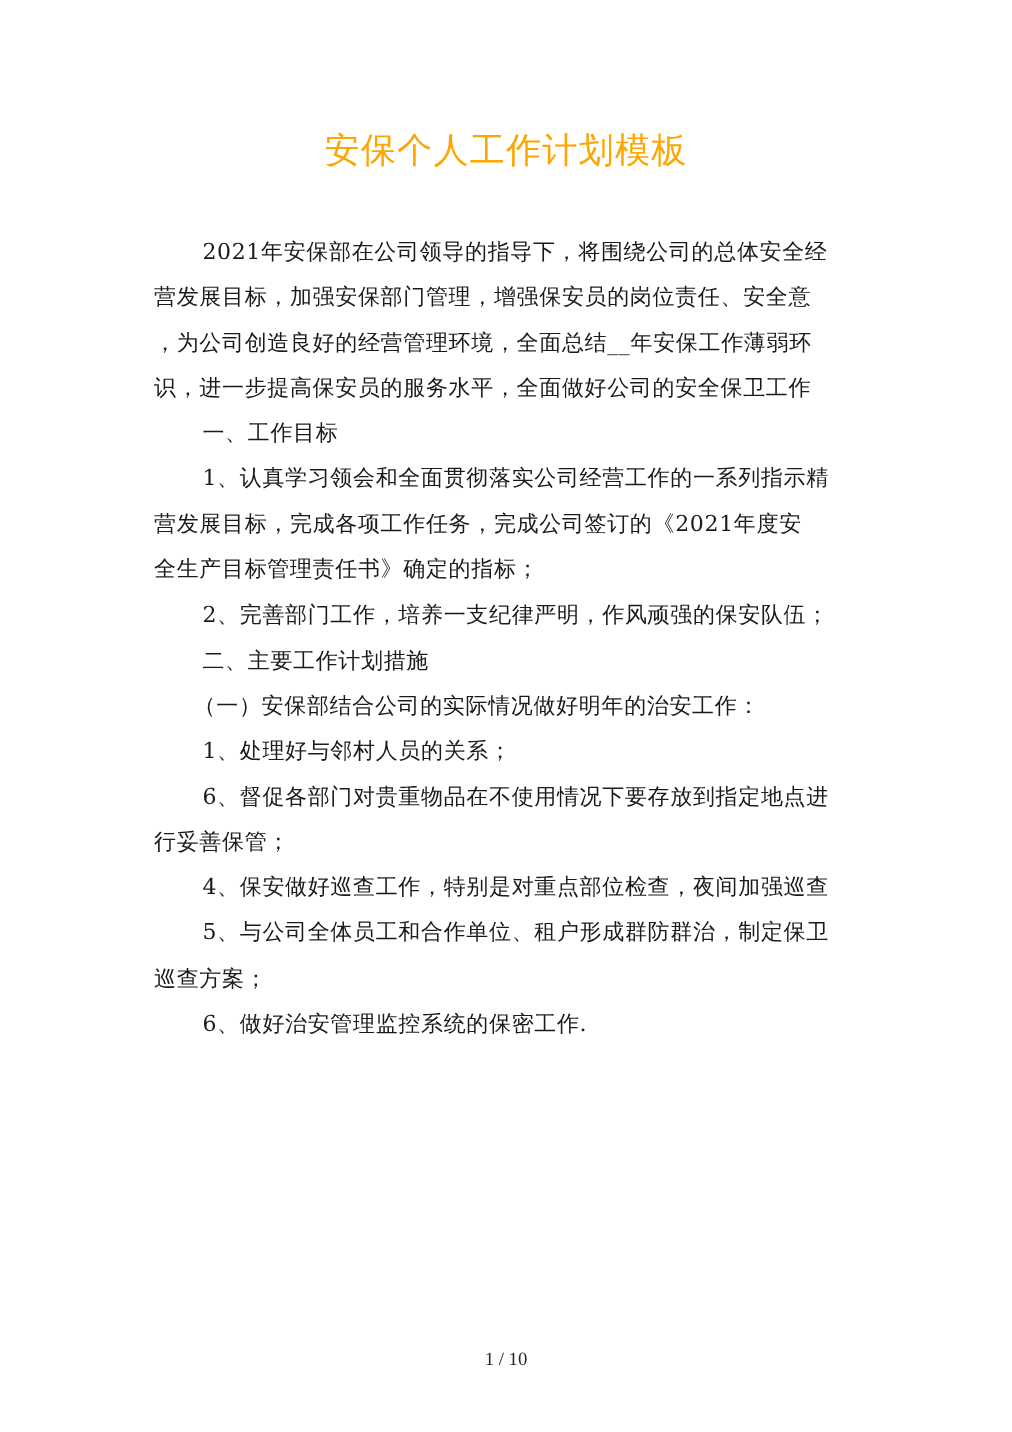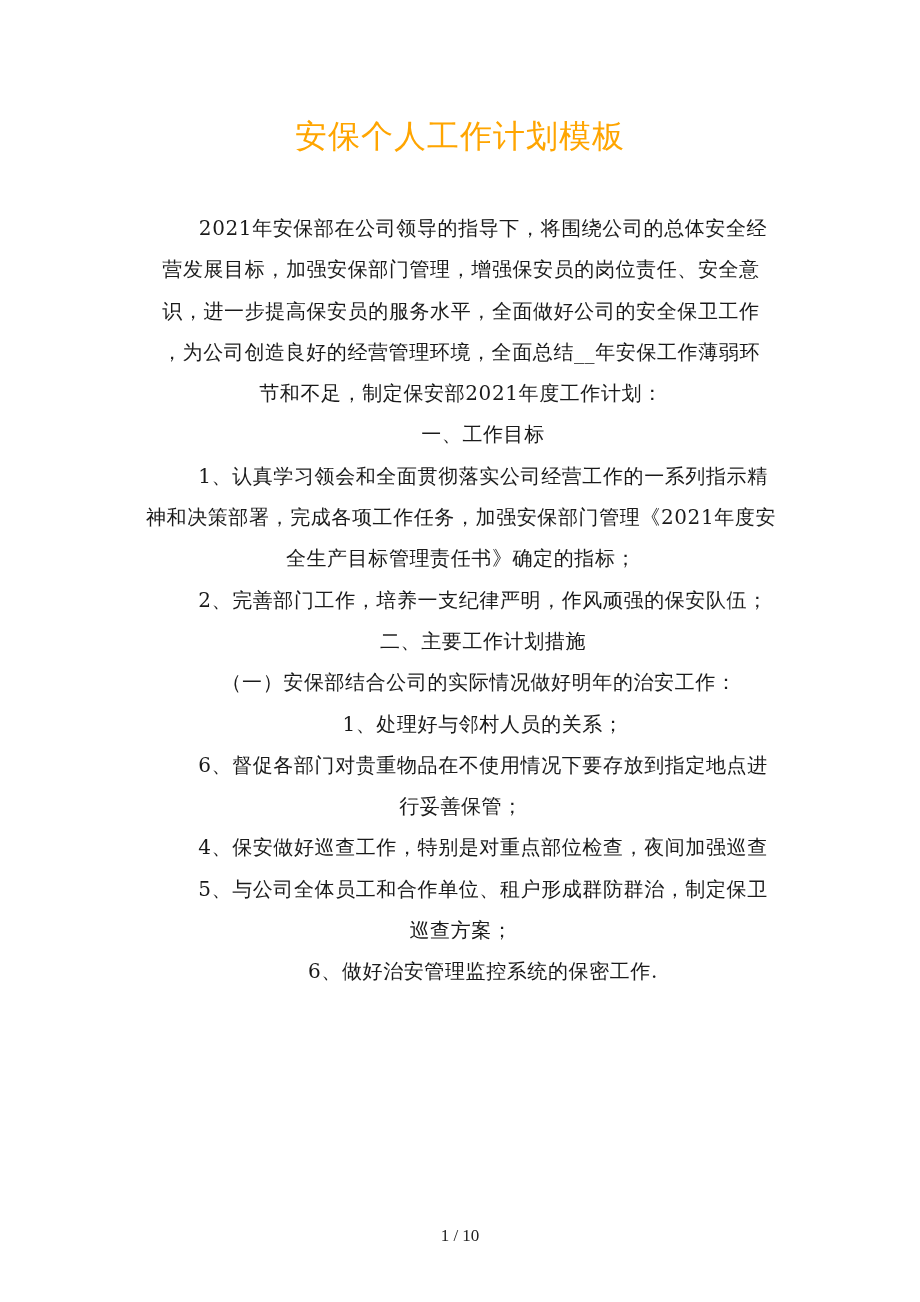--- a/index.html
+++ b/index.html
@@ -40,21 +40,20 @@
       top: 208px;
       width: 642px;
       font-size: 20px;
       line-height: 41.3px;
     }
     .line {
       display: block;
       height: 41.3px;
       white-space: nowrap;
       letter-spacing: 0.6px;
-      text-align: center;
     }
     .indent { padding-left: 44px; }
     .indent-paren { padding-left: 36px; }
     .footer {
       position: absolute;
       left: 0;
       top: 1224px;
       width: 920px;
       text-align: center;
       font-size: 17px;
@@ -67,32 +66,31 @@
 <body>
 
 <div class="page">
   <div class="title">安保个人工作计划模板</div>
 
   <div class="body">
 
     <div>
       <span class="line indent">2021年安保部在公司领导的指导下，将围绕公司的总体安全经</span>
       <span class="line">营发展目标，加强安保部门管理，增强保安员的岗位责任、安全意</span>
+      <span class="line">，为公司创造良好的经营管理环境，全面总结__年安保工作薄弱环</span>
       <span class="line">识，进一步提高保安员的服务水平，全面做好公司的安全保卫工作</span>
-      <span class="line">，为公司创造良好的经营管理环境，全面总结__年安保工作薄弱环</span>
-      <span class="line">节和不足，制定保安部2021年度工作计划：</span>
     </div>
 
     <div>
       <span class="line indent">一、工作目标</span>
     </div>
 
     <div>
       <span class="line indent">1、认真学习领会和全面贯彻落实公司经营工作的一系列指示精</span>
-      <span class="line">神和决策部署，完成各项工作任务，加强安保部门管理《2021年度安</span>
+      <span class="line">营发展目标，完成各项工作任务，完成公司签订的《2021年度安</span>
       <span class="line">全生产目标管理责任书》确定的指标；</span>
     </div>
 
     <div>
       <span class="line indent">2、完善部门工作，培养一支纪律严明，作风顽强的保安队伍；</span>
     </div>
 
 
     <div>
       <span class="line indent">二、主要工作计划措施</span>

